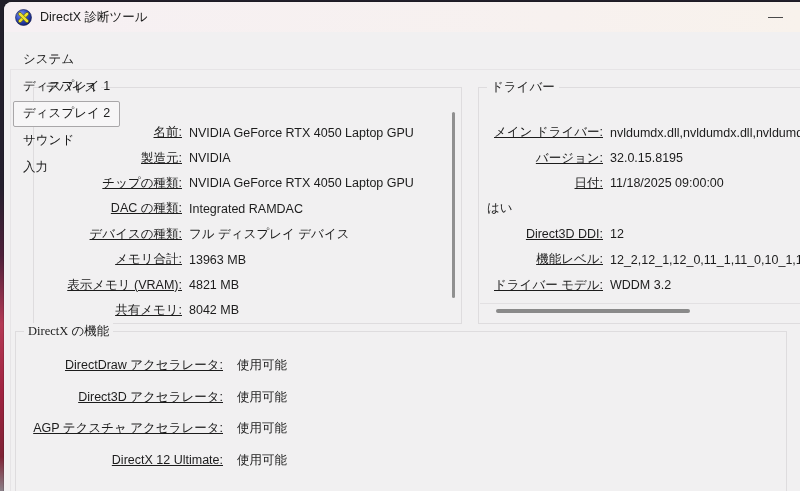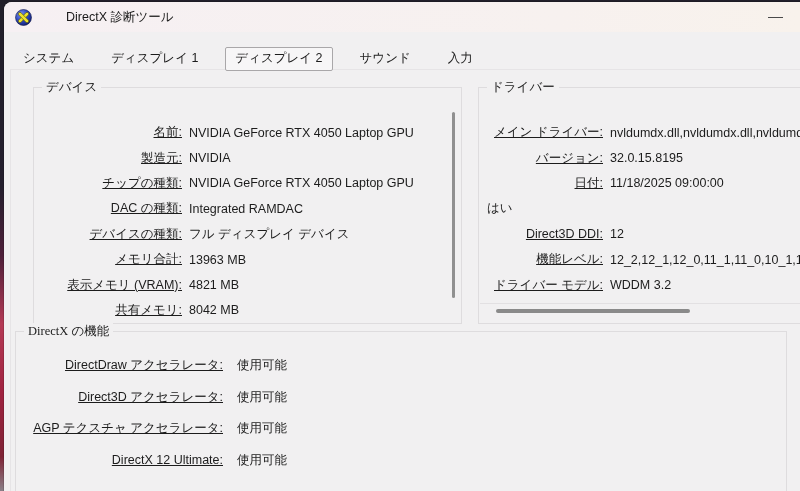--- a/index.html
+++ b/index.html
@@ -11,33 +11,33 @@
     background:linear-gradient(180deg,#211f2a 0%,#241f2e 38%,#4e203a 52%,#b43a55 66%,#a02340 80%,#7e2335 93%,#8a8088 100%);
   }
   .window {
     position:absolute; left:4px; top:2px; width:796px; height:489px;
     background:#f1f0f1; border-top-left-radius:8px; overflow:hidden;
     box-shadow:0 0 0 1px rgba(0,0,0,0.12);
   }
   .titlebar {
     position:absolute; left:0; top:0; width:100%; height:30px;
     background:linear-gradient(90deg,#f6f0f3 0%,#f7f1ef 70%,#f8f2ec 100%);
-    display:flex; align-items:center; padding-left:11px;gap:26px;
+    display:flex; align-items:center; padding-left:11px;
   }
   .dx-icon { width:17px; height:17px; flex:0 0 auto; }
   .win-title { margin-left:8px; font-size:12.5px; color:#191919; white-space:nowrap; }
   .min-btn {
     position:absolute; left:748px; top:0; width:46px; height:30px;
     display:flex; align-items:center; justify-content:center; cursor:default;
   }
   .min-glyph { width:15px; height:0; border-top:1.6px solid #4a4a4a; }
 
   .tabstrip {
     position:absolute; left:9px; top:45px; height:24px;
-    display:flex; align-items:stretch; gap:17px; z-index:5;
+    display:flex; align-items:stretch; gap:1px; z-index:5;flex-direction:column;
   }
   .tab {
     padding:3px 9px 4px 9px; border:1px solid transparent;
     display:flex; align-items:center; white-space:nowrap; color:#1c1c1c;
   }
   .tab.selected {
     border:1px solid #a9a7a9; border-radius:2px; background:#f7f6f7;
   }
   .page {
     position:absolute; left:6px; top:67px; width:794px; height:428px;

